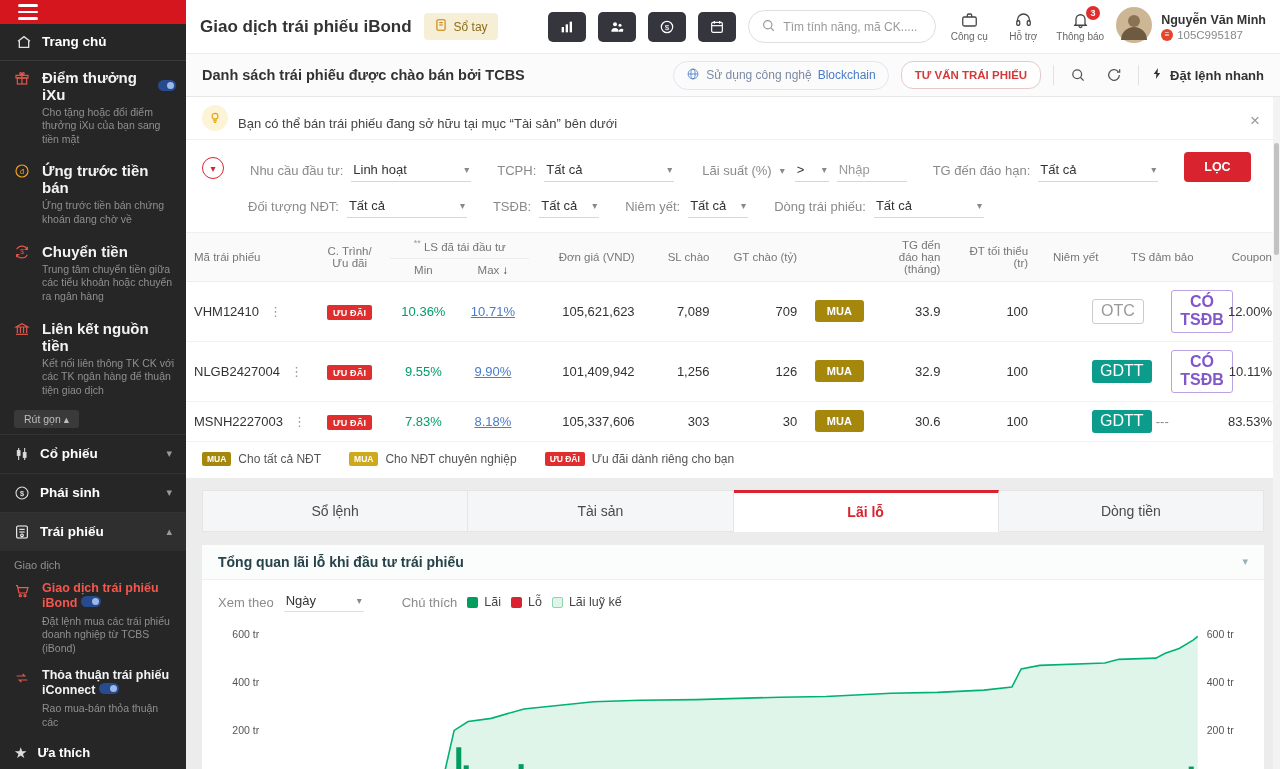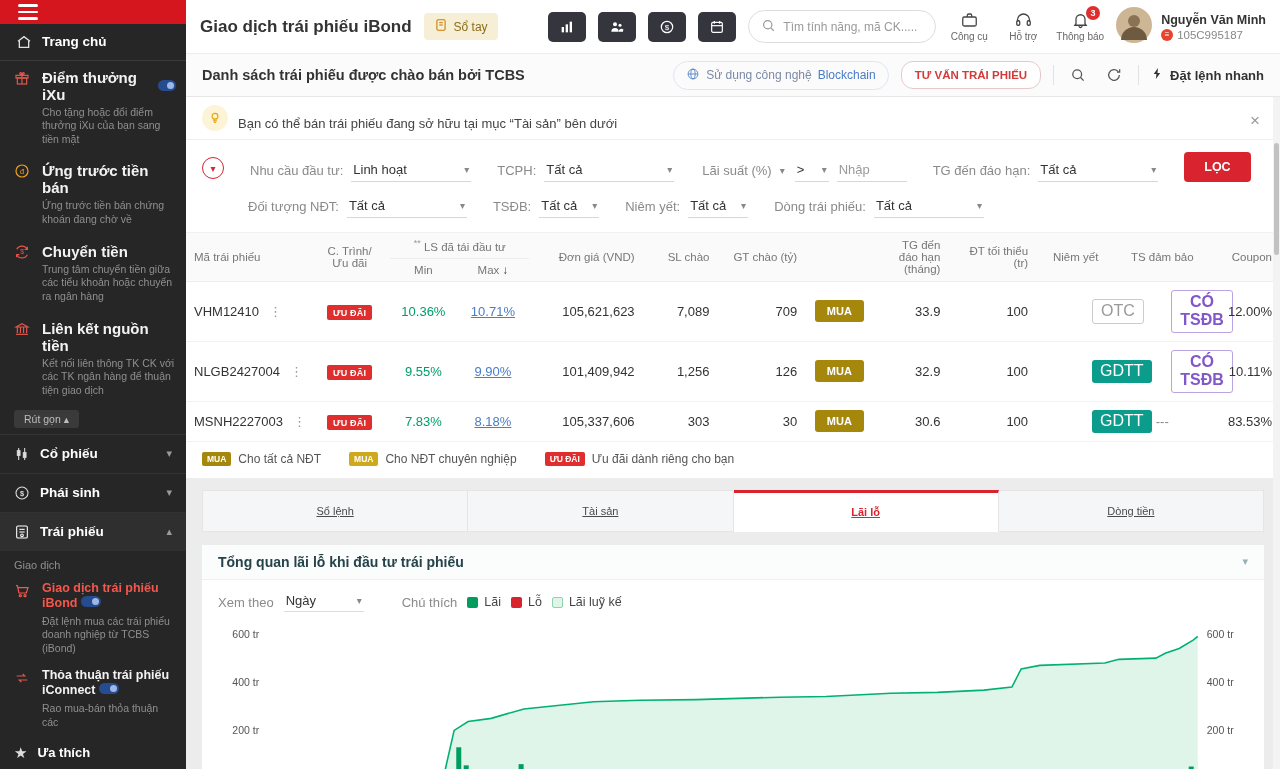--- a/index.html
+++ b/index.html
@@ -110,21 +110,21 @@
   .dash-val { color:#888; }
 
   
   .tbl-legend { display:flex; align-items:center; gap:10px; padding:10px 16px 12px; font-size:12px; color:#555; }
   .tbl-legend .grp { display:flex; align-items:center; gap:7px; margin-right:18px; }
   .mini-badge { color:#fff; font-size:8.5px; font-weight:bold; border-radius:2px; padding:2px 5px; }
   .mb-dark { background:#a5880b; } .mb-light { background:#cfa91c; } .mb-red { background:#e02d2d; }
 
   
   .tabs { display:flex; margin:12px 0 0; height:42px; }
-  .tab { flex:1; background:#f5f6f7; border:1px solid #e5e5e5; border-left:none; display:flex; align-items:center; justify-content:center; font-size:11px; color:#4a4a4a; cursor:pointer;text-decoration:underline; }
+  .tab { flex:1; background:#f5f6f7; border:1px solid #e5e5e5; border-left:none; display:flex; align-items:center; justify-content:center; font-size:14px; color:#4a4a4a; cursor:pointer; }
   .tab:first-child { border-left:1px solid #e5e5e5; }
   .tab.active { background:#fff; color:#d9232e; font-weight:bold; border-top:3px solid #d9232e; border-bottom:1px solid #fff; }
 
   
   .overview { margin-top:13px; }
   .ov-header { display:flex; align-items:center; justify-content:space-between; padding:9px 16px; background:#fbfcfc; border-bottom:1px solid #f0f0f0; }
   .ov-title { font-size:14px; font-weight:bold; color:#26434a; }
   .ov-chevron { color:#9bb0b5; font-size:11px; cursor:pointer; }
   .ov-controls { display:flex; align-items:center; gap:10px; padding:13px 16px 4px; }
   .ov-label { color:#8a8a8a; font-size:13px; }

